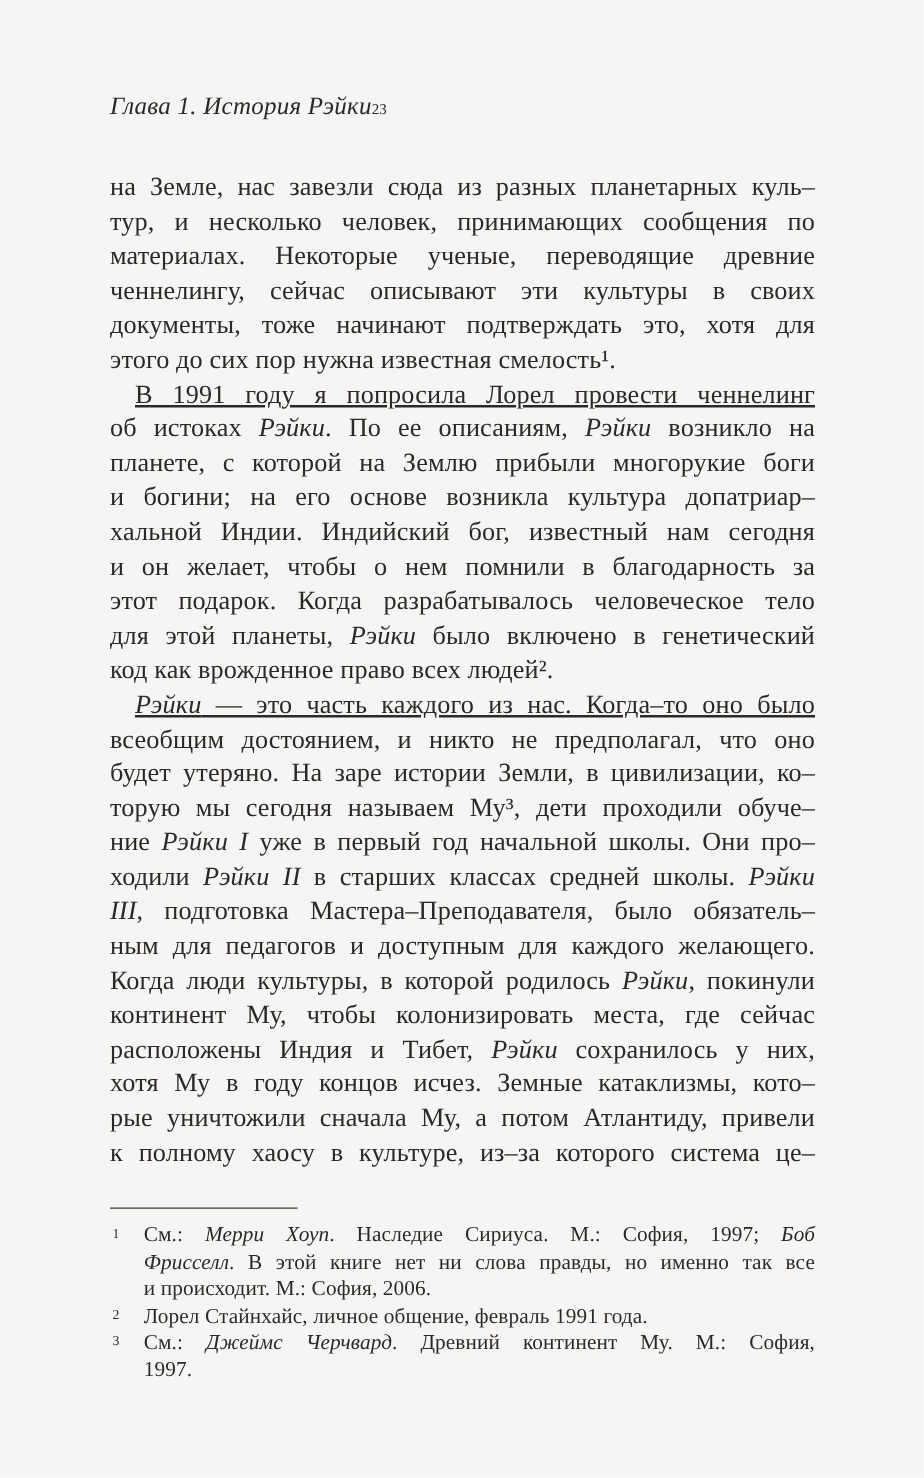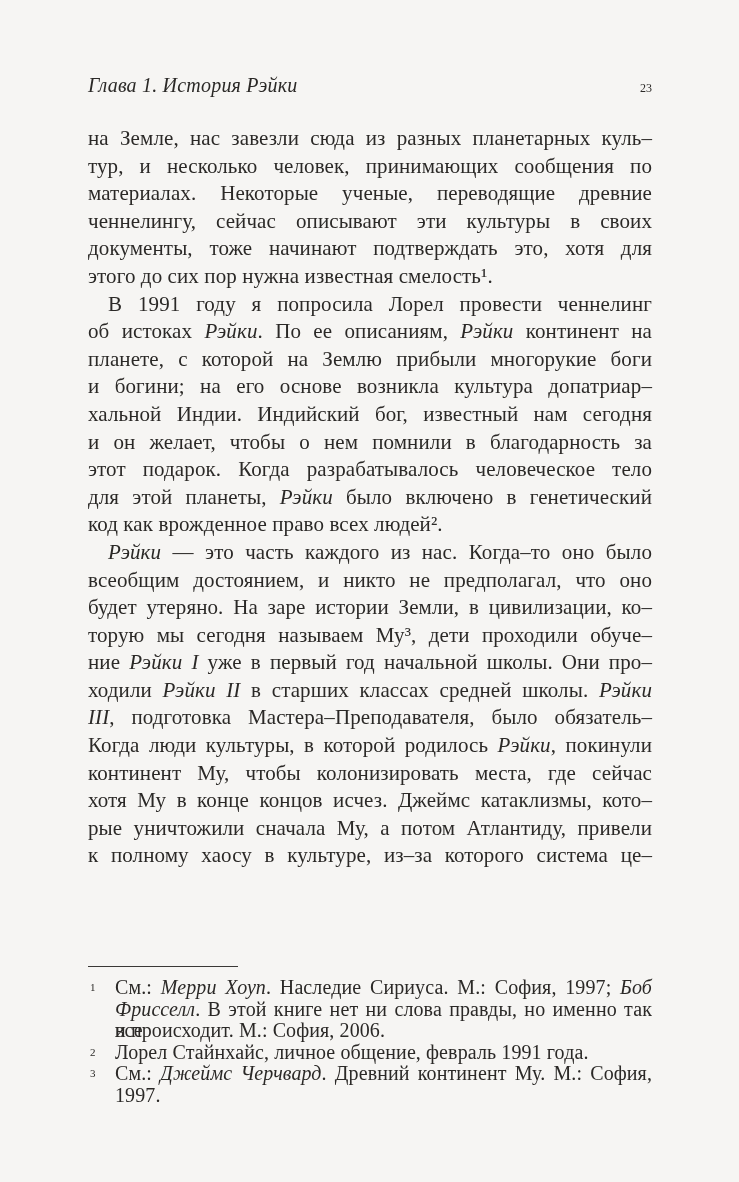--- a/index.html
+++ b/index.html
@@ -7,51 +7,51 @@
     position:relative;
     width:739px;height:1182px;
     background:#f6f5f3;
     font-family:"Liberation Serif", serif;
     color:#2b2927;
     overflow:hidden;
   }
   .content-col{position:absolute;left:88px;width:564px;}
   .header{
     top:74px;
-    display:flex;justify-content:space-between;align-items:baseline;
+    display:flex;align-items:baseline;
   }
   .chapter{font-style:italic;font-size:20px;letter-spacing:0.2px;}
   .pagenum{font-size:12px;}
-  .body-text{top:125px;}
+  .body-text{top:136px;}
   .line{
     font-size:21px;
     height:27.6px;
     line-height:27.6px;
     text-align:justify;
     text-align-last:justify;
     letter-spacing:0.1px;
     white-space:normal;
     overflow:visible;
   }
-  .line.indent{padding-left:20px;}
+  .line.indent{padding-left:20px;text-decoration:underline;}
   .line.last{text-align-last:left;}
   .footnotes{top:966px;}
   .fn-sep{
     width:150px;height:0;
     border-top:1.6px solid #3a3836;
     margin-bottom:10px;
   }
   .fn{position:relative;padding-left:27px;}
   .fn-marker{
     position:absolute;left:2px;top:0;
     font-size:11px;line-height:21.6px;
     vertical-align:super;
   }
   .fn .line{
-    font-size:20px;
+    font-size:17px;
     height:21.6px;
     line-height:21.6px;
   }
   i{font-style:italic;}
 </style>
 </head>
 <body>
 
 <div class="page">
 
@@ -61,38 +61,40 @@
   </div>
 
   <div class="content-col body-text">
       <div class="line"><span>на Земле, нас завезли сюда из разных планетарных куль–</span></div>
       <div class="line"><span>тур, и несколько человек, принимающих сообщения по</span></div>
       <div class="line"><span>материалах. Некоторые ученые, переводящие древние</span></div>
       <div class="line"><span>ченнелингу, сейчас описывают эти культуры в своих</span></div>
       <div class="line"><span>документы, тоже начинают подтверждать это, хотя для</span></div>
       <div class="line last"><span>этого до сих пор нужна известная смелость¹.</span></div>
       <div class="line indent"><span>В 1991 году я попросила Лорел провести ченнелинг</span></div>
-      <div class="line"><span>об истоках </span><i>Рэйки</i><span>. По ее описаниям, </span><i>Рэйки</i><span> континент на</span></div>
+      <div class="line"><span>об истоках </span><i>Рэйки</i><span>. По ее описаниям, </span><i>Рэйки</i><span> возникло на</span></div>
       <div class="line"><span>планете, с которой на Землю прибыли многорукие боги</span></div>
       <div class="line"><span>и богини; на его основе возникла культура допатриар–</span></div>
       <div class="line"><span>хальной Индии. Индийский бог, известный нам сегодня</span></div>
       <div class="line"><span>и он желает, чтобы о нем помнили в благодарность за</span></div>
       <div class="line"><span>этот подарок. Когда разрабатывалось человеческое тело</span></div>
       <div class="line"><span>для этой планеты, </span><i>Рэйки</i><span> было включено в генетический</span></div>
       <div class="line last"><span>код как врожденное право всех людей².</span></div>
       <div class="line indent"><i>Рэйки</i><span> — это часть каждого из нас. Когда–то оно было</span></div>
       <div class="line"><span>всеобщим достоянием, и никто не предполагал, что оно</span></div>
       <div class="line"><span>будет утеряно. На заре истории Земли, в цивилизации, ко–</span></div>
       <div class="line"><span>торую мы сегодня называем Му³, дети проходили обуче–</span></div>
       <div class="line"><span>ние </span><i>Рэйки I</i><span> уже в первый год начальной школы. Они про–</span></div>
       <div class="line"><span>ходили </span><i>Рэйки II</i><span> в старших классах средней школы. </span><i>Рэйки</i></div>
       <div class="line"><i>III</i><span>, подготовка Мастера–Преподавателя, было обязатель–</span></div>
+      <div class="line"><span>ным для педагогов и доступным для каждого желающего.</span></div>
       <div class="line"><span>Когда люди культуры, в которой родилось </span><i>Рэйки</i><span>, покинули</span></div>
       <div class="line"><span>континент Му, чтобы колонизировать места, где сейчас</span></div>
-      <div class="line"><span>хотя Му в конце концов исчез. Джеймс катаклизмы, кото–</span></div>
+      <div class="line"><span>расположены Индия и Тибет, </span><i>Рэйки</i><span> сохранилось у них,</span></div>
+      <div class="line"><span>хотя Му в году концов исчез. Земные катаклизмы, кото–</span></div>
       <div class="line"><span>рые уничтожили сначала Му, а потом Атлантиду, привели</span></div>
       <div class="line"><span>к полному хаосу в культуре, из–за которого система це–</span></div>
     </div>
 
   <div class="content-col footnotes">
     <div class="fn-sep"></div>
     <div class="fn-list">
         <div class="fn">
           <span class="fn-marker">1</span>
           <div class="line"><span>См.: </span><i>Мерри Хоуп</i><span>. Наследие Сириуса. М.: София, 1997; </span><i>Боб</i></div>

